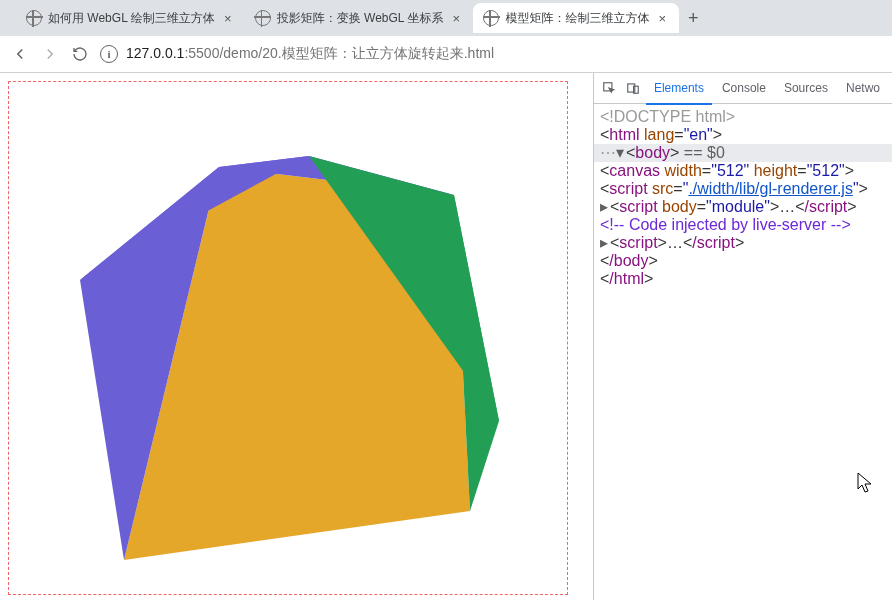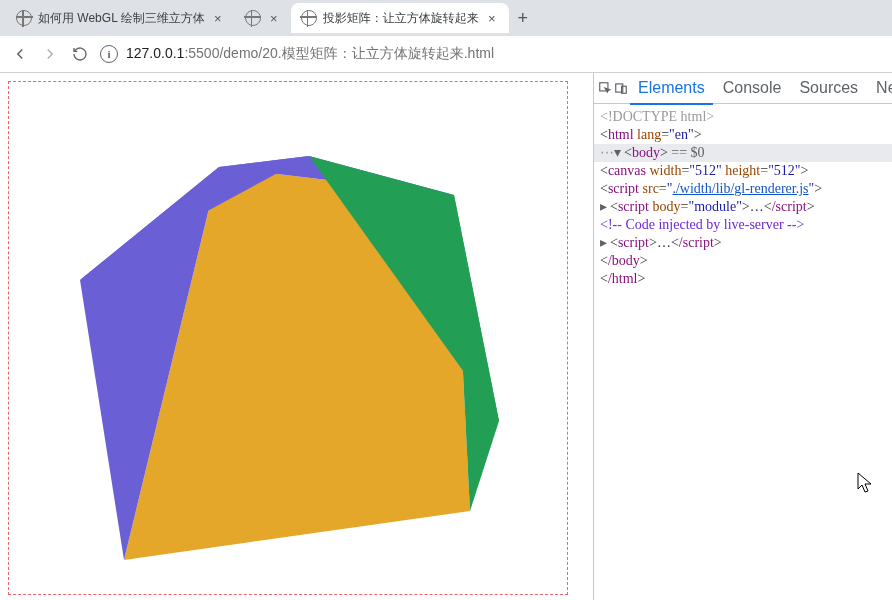--- a/index.html
+++ b/index.html
@@ -1,41 +1,41 @@
 <!DOCTYPE html>
 <html><head>
 <meta charset="utf-8">
 <style>
   html,body{margin:0;padding:0;font-family:"Segoe UI",Arial,sans-serif;font-size:13px;color:#333;background:#fff;width:892px;height:600px;overflow:hidden}
-  .tab-strip{display:flex;align-items:center;height:36px;background:#dee1e6;padding-left:6px}
+  .tab-strip{display:flex;align-items:center;height:36px;background:#dee1e6;padding-left:16px}
   .tab{display:flex;align-items:center;gap:6px;height:30px;padding:0 10px;max-width:220px;font-size:12px;color:#3c4043;border-radius:8px 8px 0 0;background:#dee1e6;position:relative}
   .tab.active{background:#fff}
   .tab .favicon{width:14px;height:14px;border:1.5px solid #777;border-radius:50%;position:relative;flex:0 0 auto}
   .tab .favicon::before{content:"";position:absolute;left:-1.5px;right:-1.5px;top:5px;height:1.5px;background:#777}
   .tab .favicon::after{content:"";position:absolute;top:-1.5px;bottom:-1.5px;left:5px;width:1.5px;background:#777}
   .tab .title{white-space:nowrap;overflow:hidden;text-overflow:ellipsis;flex:1 1 auto}
   .tab .close{flex:0 0 auto;width:14px;height:14px;display:flex;align-items:center;justify-content:center;color:#555;font-size:13px;line-height:1}
   .newtab{width:28px;height:28px;display:flex;align-items:center;justify-content:center;color:#555;font-size:18px}
   .toolbar{display:flex;align-items:center;gap:10px;height:36px;padding:0 10px;border-bottom:1px solid #d0d0d0;background:#fff}
   .nav-icon{width:20px;height:20px;color:#5f6368;display:flex;align-items:center;justify-content:center}
   .nav-icon.disabled{color:#b0b0b0}
   .addr{flex:1;display:flex;align-items:center;gap:8px;color:#5f6368;font-size:14px}
   .addr .info{width:16px;height:16px;border:1.2px solid #5f6368;border-radius:50%;display:flex;align-items:center;justify-content:center;font-size:11px;font-weight:bold;font-family:serif}
   .addr .host{color:#202124}
   .addr .path{color:#737373}
   .content{display:flex;height:528px}
   .page{width:577px;padding:8px;overflow:hidden}
   .canvas{width:558px;height:512px;border:1px dashed #e66;position:relative;overflow:hidden;background:#fff}
   .cube{width:100%;height:100%}
   .devtools{flex:1;border-left:1px solid #c8c8c8;display:flex;flex-direction:column;min-width:0}
-  .dt-tabs{display:flex;align-items:center;height:30px;border-bottom:1px solid #c8c8c8;font-size:16px;color:#5f6368;gap:2px;padding:0 4px}
+  .dt-tabs{display:flex;align-items:center;height:30px;border-bottom:1px solid #c8c8c8;font-size:12px;color:#5f6368;gap:2px;padding:0 4px}
   .dt-ico{width:24px;display:flex;align-items:center;justify-content:center}
   .dt-tab{padding:0 8px;height:30px;display:flex;align-items:center}
   .dt-tab.active{color:#1a73e8;border-bottom:2px solid #1a73e8;margin-bottom:-1px}
-  .dom{flex:1;overflow:auto;font-family:Liberation Serif, serif;font-size:14px;line-height:18px;padding:4px 0;white-space:nowrap}
+  .dom{flex:1;overflow:auto;font-family:Liberation Sans, sans-serif;font-size:16px;line-height:18px;padding:4px 0;white-space:nowrap}
   .dom .row{padding:0 4px 0 6px}
   .dom .row.sel{background:#e8eaed}
   .ind1{padding-left:14px}.ind2{padding-left:28px}.ind3{padding-left:42px}
   .tri{display:inline-block;width:10px;color:#606060}
   .doctype{color:#9a9a9a}
   .tag{color:#881280}
   .attr{color:#994500}
   .val{color:#1a1aa6}
   .link{color:#1155cc;text-decoration:underline}
   .cmt{color:#6d28d9}
@@ -46,25 +46,26 @@
 <body>
 
 <div class="tab-strip">
   <div class="tab">
     <span class="favicon"></span>
     <span class="title">如何用 WebGL 绘制三维立方体</span>
     <span class="close">×</span>
   </div>
   <div class="tab">
     <span class="favicon"></span>
+    <span class="title">投影矩阵：变换 WebGL 坐标系</span>
     <span class="close">×</span>
   </div>
   <div class="tab active">
     <span class="favicon"></span>
-    <span class="title">投影矩阵：让立方体旋转起来</span>
+    <span class="title">模型矩阵：绘制三维立方体</span>
     <span class="close">×</span>
   </div>
   <div class="newtab">+</div>
 </div>
 
 <div class="toolbar">
   <div class="nav-icon">
     <svg width="18" height="18" viewBox="0 0 24 24" fill="none" stroke="currentColor" stroke-width="2">
         <polyline points="15 18 9 12 15 6"></polyline>
       </svg>

